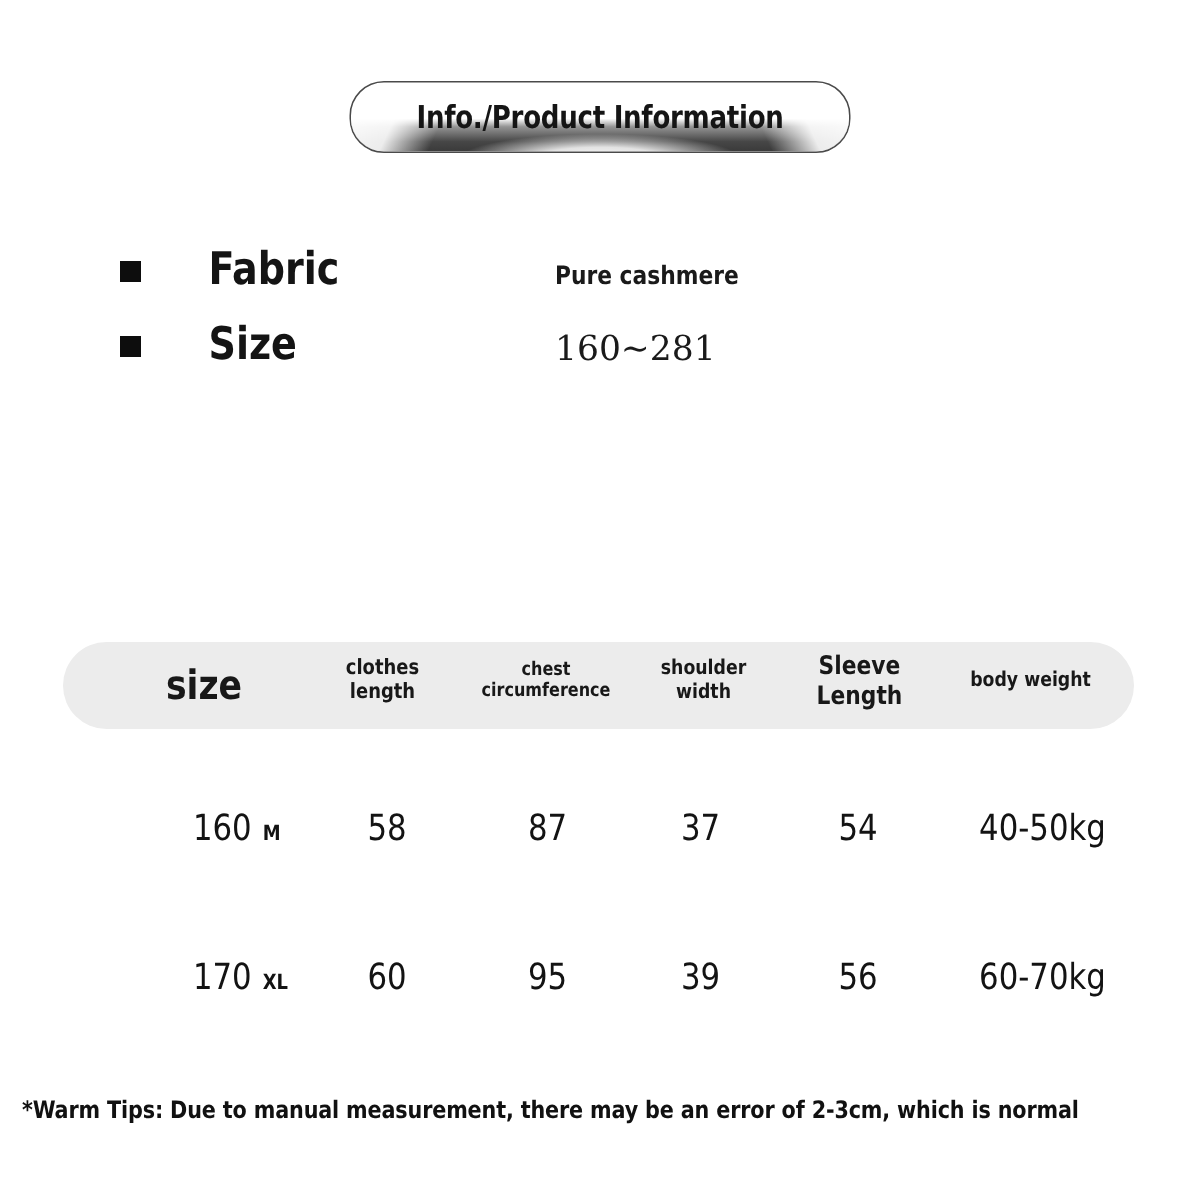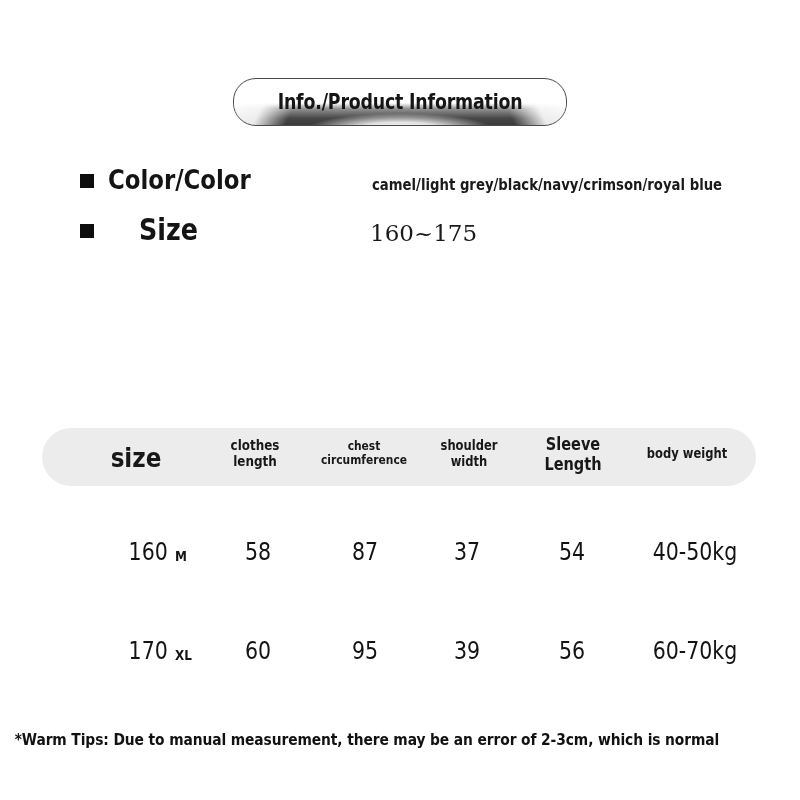--- a/index.html
+++ b/index.html
@@ -28,21 +28,20 @@
     position: relative;
     width: 332px;
     height: 46px;
     border: 1.5px solid #4a4a4a;
     border-radius: 23px;
     background: #ffffff;
     overflow: hidden;
     display: flex;
     align-items: center;
     justify-content: center;
-    margin-top: 24px;
   }
   .header-pill .shade {
     position: absolute;
     left: 0; right: 0; bottom: 0;
     height: 22px;
     background:
       radial-gradient(ellipse 150px 26px at 50% 120%, rgba(255,255,255,0.98) 0%, rgba(255,255,255,0.85) 28%, rgba(255,255,255,0.0) 62%),
       linear-gradient(to bottom, rgba(60,60,60,0.0) 0%, rgba(60,60,60,0.55) 25%, rgba(55,55,55,0.92) 70%, rgba(50,50,50,0.96) 100%);
   }
   .header-pill .shade-left {
@@ -214,31 +213,31 @@
     <div class="shade"></div>
     <div class="shade-left"></div>
     <div class="shade-right"></div>
     <div class="header-title">Info./Product Information</div>
   </div>
 </div>
 
 <div class="spec-list">
 
 
-
-  <div class="spec-row r-color">
+  <div class="spec-row r-fabric">
     <span class="spec-bullet"></span>
-    <span class="spec-label">Color/Color</span>
-    <span class="spec-value">camel/light grey/black/navy/crimson/royal blue</span>
-  </div>
+    <span class="spec-label">Fabric</span>
+    <span class="spec-value">Pure cashmere</span>
+  </div>
+
 
   <div class="spec-row r-size">
     <span class="spec-bullet"></span>
     <span class="spec-label">Size</span>
-    <span class="spec-value">160~175</span>
+    <span class="spec-value">160~281</span>
   </div>
 
 </div>
 
 <div class="table">
 
   <div class="table-head">
     <div class="th th-size">size</div>
     <div class="th th-c1">
       <span>clothes</span><br>

